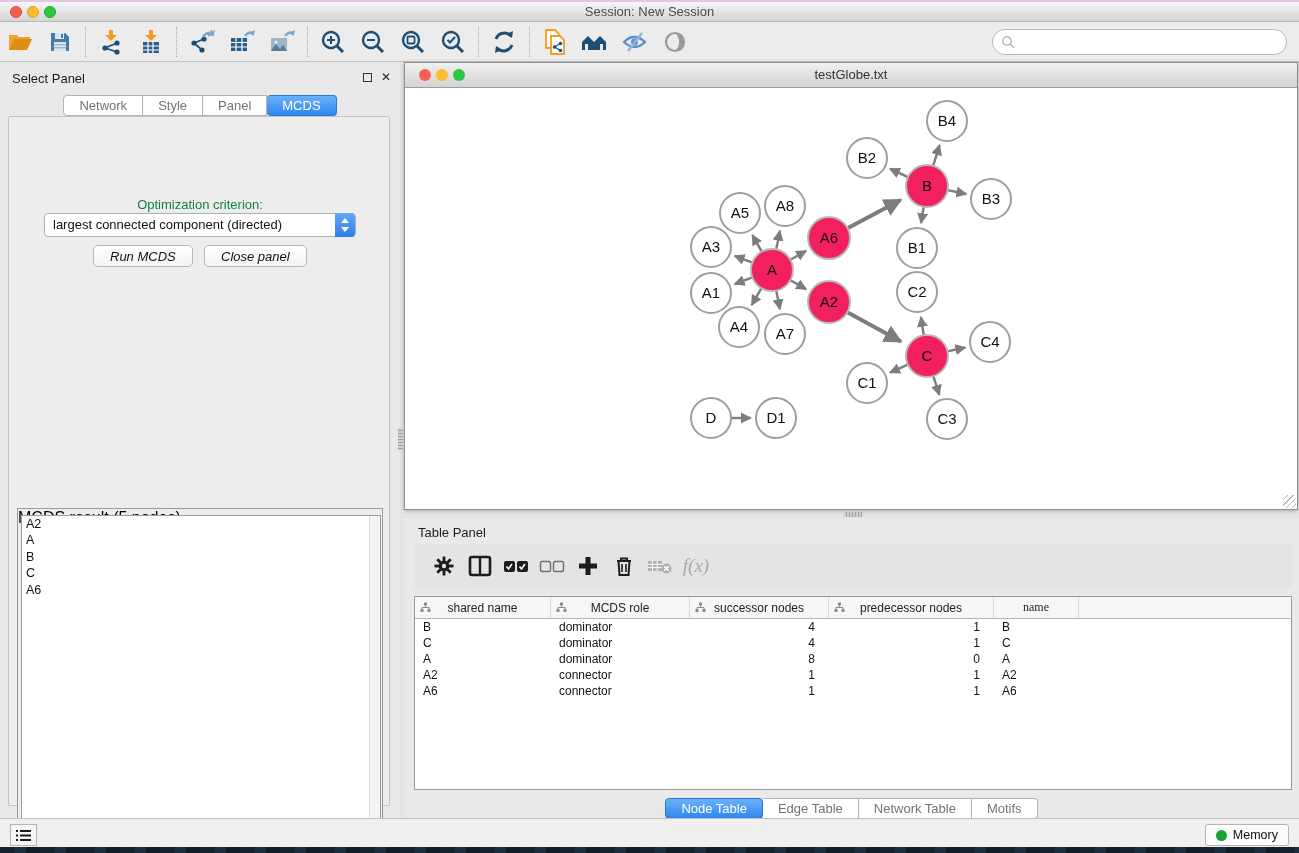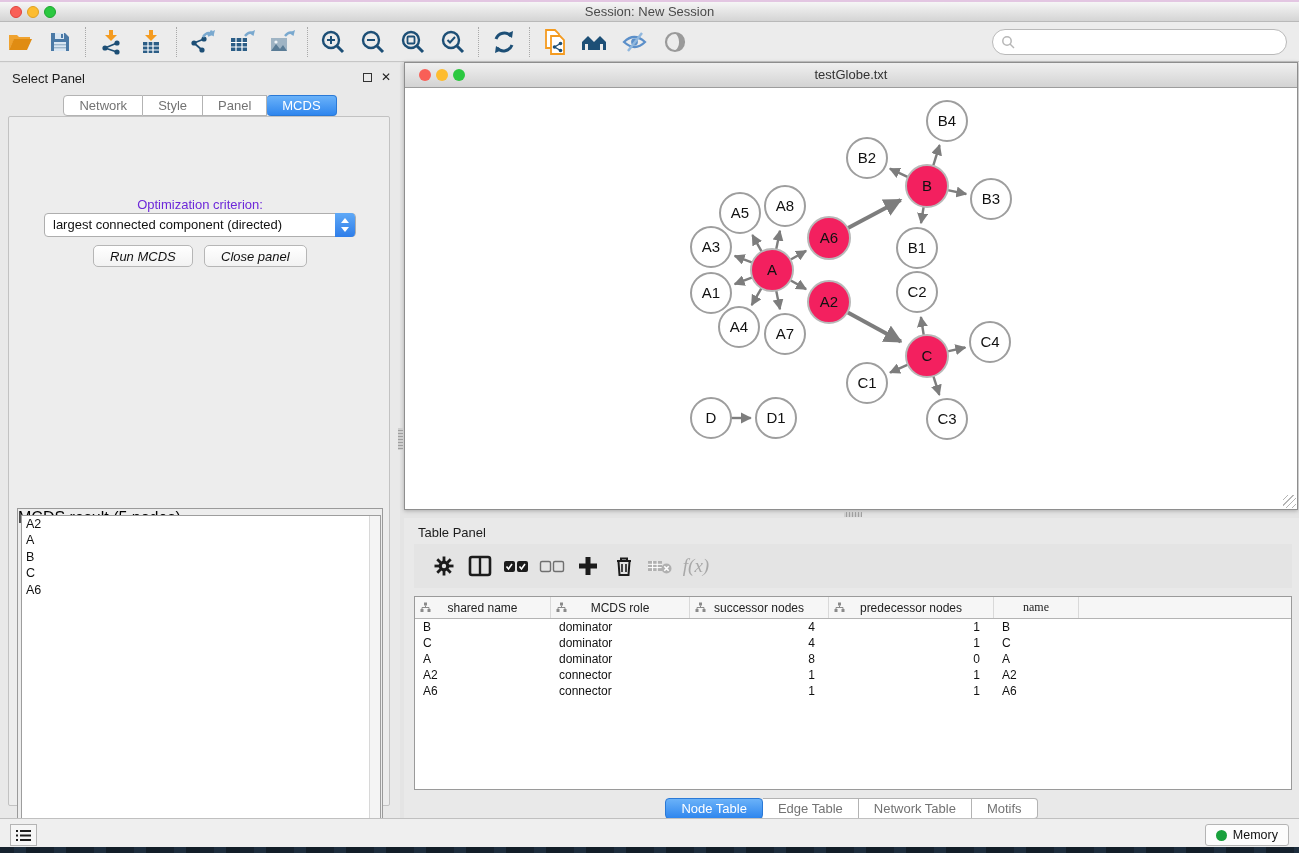--- a/index.html
+++ b/index.html
@@ -32,21 +32,21 @@
   .cpanel-head { left:12px; top:8px; font-size:13px; color:#1d1d1d; }
   .panel-btn { font-size:12px; color:#222; top:7px; cursor:pointer; }
   .float-box { width:9px; height:9px; border:1.5px solid #333; top:10px; }
   .cp-inset { left:8px; top:53px; width:382px; height:690px; background:#ededed; border:1px solid #c2c2c2; border-radius:2px; }
   .tabs-row { left:0; top:32px; width:400px; display:flex; justify-content:center; }
   .seg-tab { height:21px; line-height:20px; padding:0 15px; font-size:13px; background:#fff;
     border:1px solid #b3b3b3; border-left:none; color:#737373; cursor:pointer; }
   .seg-tab:first-child { border-left:1px solid #b3b3b3; border-radius:4px 0 0 4px; }
   .seg-tab:last-child { border-radius:0 4px 4px 0; }
   .seg-tab.sel { background:linear-gradient(#6ab2f9,#2f86ee); border-color:#2a79d6; color:#fff; border-radius:4px; }
-  .opt-label { left:0; top:80px; width:382px; text-align:center; font-size:13px; color:#6d28d9; }
+  .opt-label { left:0; top:80px; width:382px; text-align:center; font-size:13px; color:#15803d; }
   .dropdown { left:35px; top:96px; width:312px; height:24px; background:#fff; border:1px solid #aeaeae;
     border-radius:4px; font-size:13px; color:#111; line-height:22px; padding-left:8px; cursor:pointer; }
   .dd-step { position:absolute; right:0; top:-1px; width:20px; height:24px; border-radius:0 4px 4px 0;
     background:linear-gradient(#5fa9f7,#2e7de9); }
   .dd-step:before, .dd-step:after { content:""; position:absolute; left:6px; border-left:4px solid transparent; border-right:4px solid transparent; }
   .dd-step:before { top:5px; border-bottom:5px solid #fff; }
   .dd-step:after { bottom:5px; border-top:5px solid #fff; }
   .cp-btn { height:22px; background:linear-gradient(#ffffff,#f2f2f2); border:1px solid #b6b6b6; border-radius:5px;
     font-size:13px; color:#111; padding:0 16px; cursor:pointer; top:128px;font-style:italic; }
   .fieldset { left:8px; top:391px; width:366px; height:346px; border:1px solid #9a9a9a; background:#ededed; }

